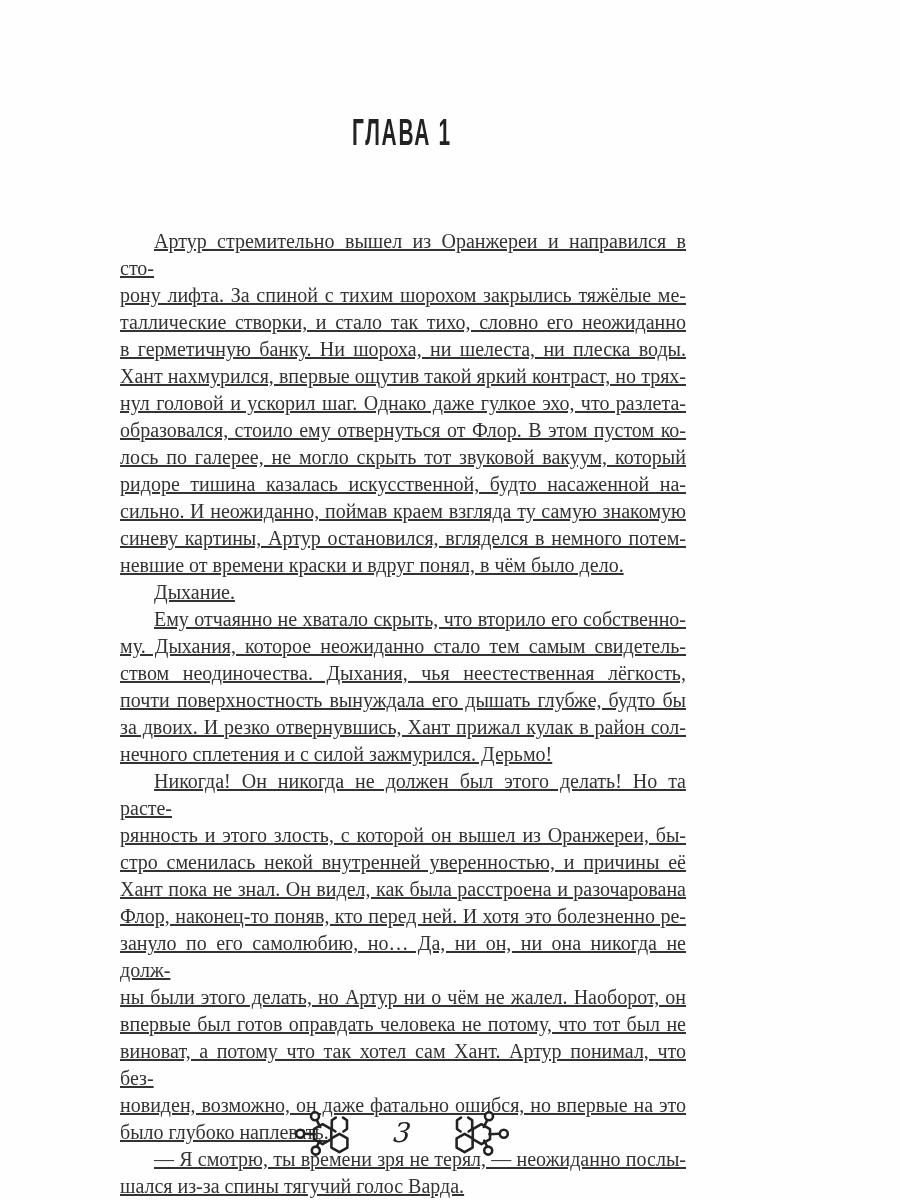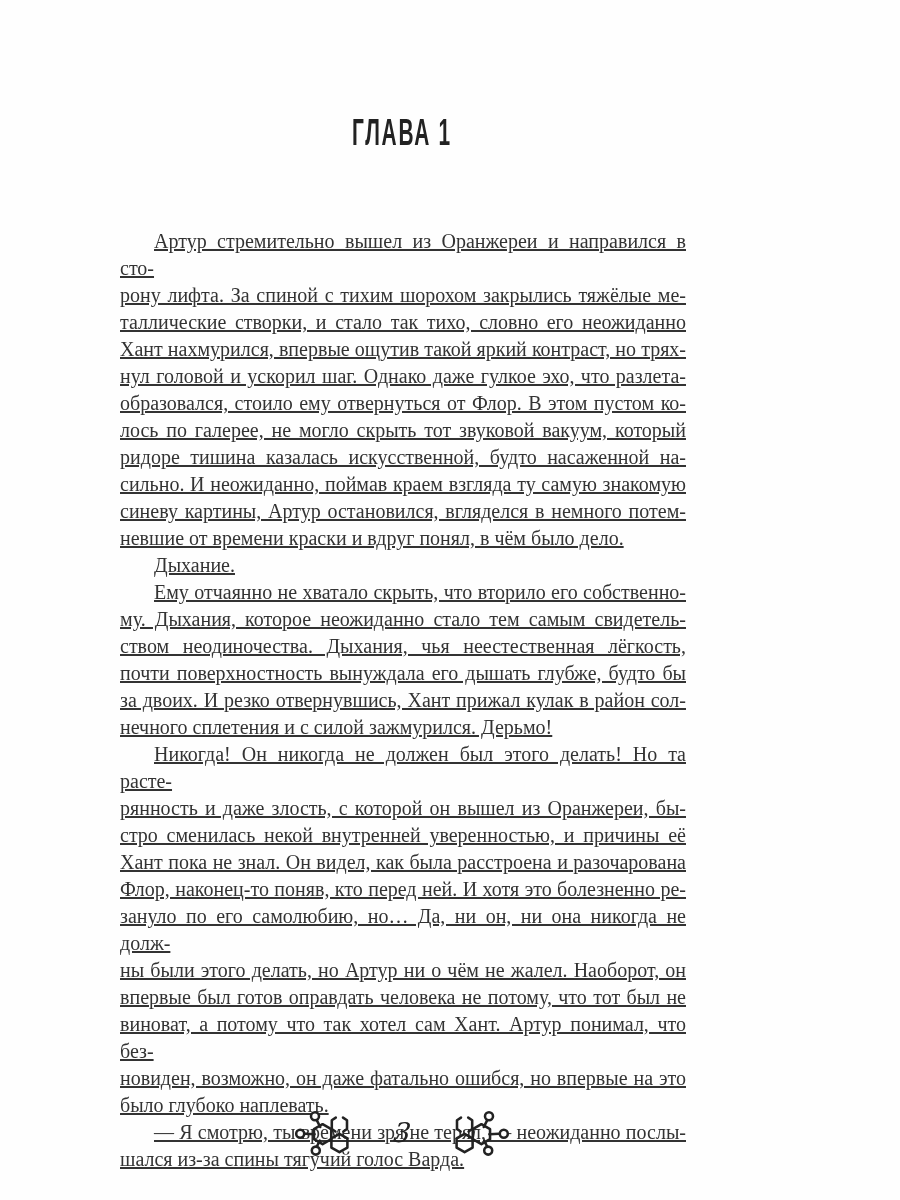--- a/index.html
+++ b/index.html
@@ -93,20 +93,21 @@
 
 <div class="page">
 
   <h1 class="chapter-heading">ГЛАВА 1</h1>
 
   <div class="text-block">
       <div class="paragraph">
         <div class="line first">Артур стремительно вышел из Оранжереи и направился в сто-</div>
         <div class="line">рону лифта. За спиной с тихим шорохом закрылись тяжёлые ме-</div>
         <div class="line">таллические створки, и стало так тихо, словно его неожиданно</div>
+        <div class="line">в герметичную банку. Ни шороха, ни шелеста, ни плеска воды.</div>
         <div class="line">Хант нахмурился, впервые ощутив такой яркий контраст, но трях-</div>
         <div class="line">нул головой и ускорил шаг. Однако даже гулкое эхо, что разлета-</div>
         <div class="line">образовался, стоило ему отвернуться от Флор. В этом пустом ко-</div>
         <div class="line">лось по галерее, не могло скрыть тот звуковой вакуум, который</div>
         <div class="line">ридоре тишина казалась искусственной, будто насаженной на-</div>
         <div class="line">сильно. И неожиданно, поймав краем взгляда ту самую знакомую</div>
         <div class="line">синеву картины, Артур остановился, вгляделся в немного потем-</div>
         <div class="line last">невшие от времени краски и вдруг понял, в чём было дело.</div>
       </div>
       <div class="paragraph">
@@ -115,21 +116,21 @@
       <div class="paragraph">
         <div class="line first">Ему отчаянно не хватало скрыть, что вторило его собственно-</div>
         <div class="line">му. Дыхания, которое неожиданно стало тем самым свидетель-</div>
         <div class="line">ством неодиночества. Дыхания, чья неестественная лёгкость,</div>
         <div class="line">почти поверхностность вынуждала его дышать глубже, будто бы</div>
         <div class="line">за двоих. И резко отвернувшись, Хант прижал кулак в район сол-</div>
         <div class="line last">нечного сплетения и с силой зажмурился. Дерьмо!</div>
       </div>
       <div class="paragraph">
         <div class="line first">Никогда! Он никогда не должен был этого делать! Но та расте-</div>
-        <div class="line">рянность и даже злость, с которой он вышел из Оранжереи, бы-</div>
+        <div class="line">рянность и этого злость, с которой он вышел из Оранжереи, бы-</div>
         <div class="line">стро сменилась некой внутренней уверенностью, и причины её</div>
         <div class="line">Хант пока не знал. Он видел, как была расстроена и разочарована</div>
         <div class="line">Флор, наконец-то поняв, кто перед ней. И хотя это болезненно ре-</div>
         <div class="line">зануло по его самолюбию, но… Да, ни он, ни она никогда не долж-</div>
         <div class="line">ны были этого делать, но Артур ни о чём не жалел. Наоборот, он</div>
         <div class="line">впервые был готов оправдать человека не потому, что тот был не</div>
         <div class="line">виноват, а потому что так хотел сам Хант. Артур понимал, что без-</div>
         <div class="line">новиден, возможно, он даже фатально ошибся, но впервые на это</div>
         <div class="line last">было глубоко наплевать.</div>
       </div>

